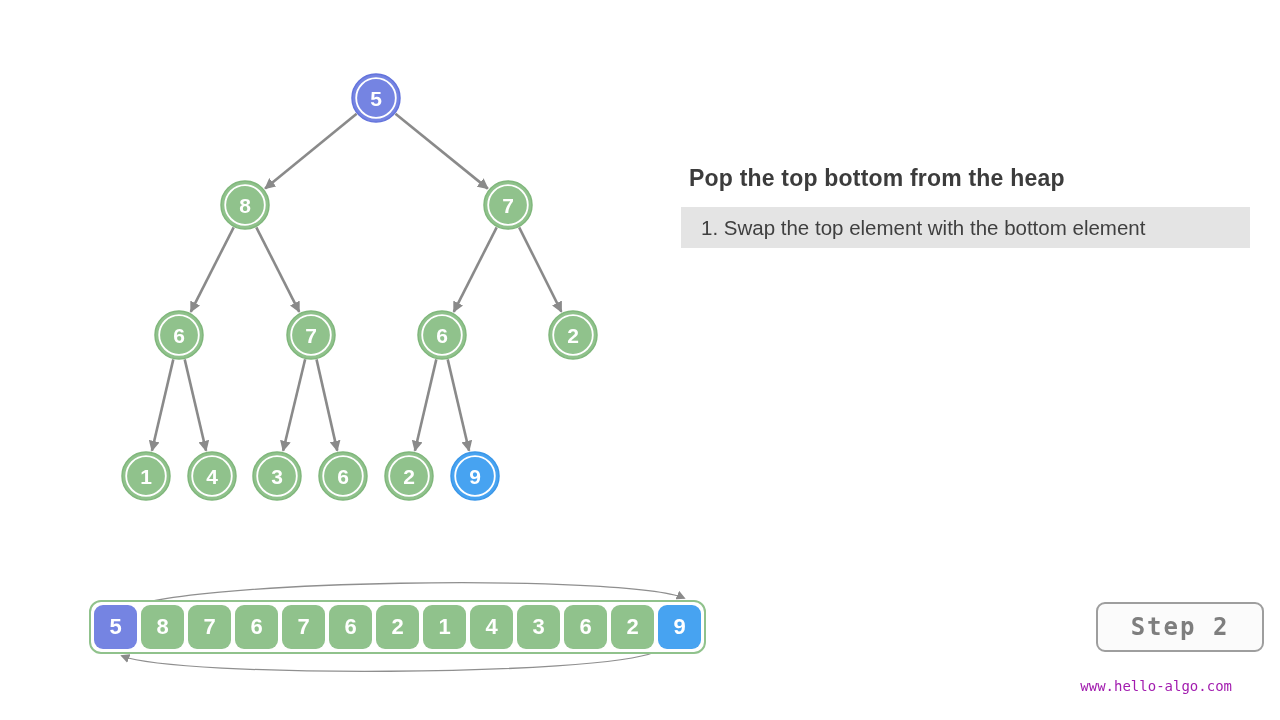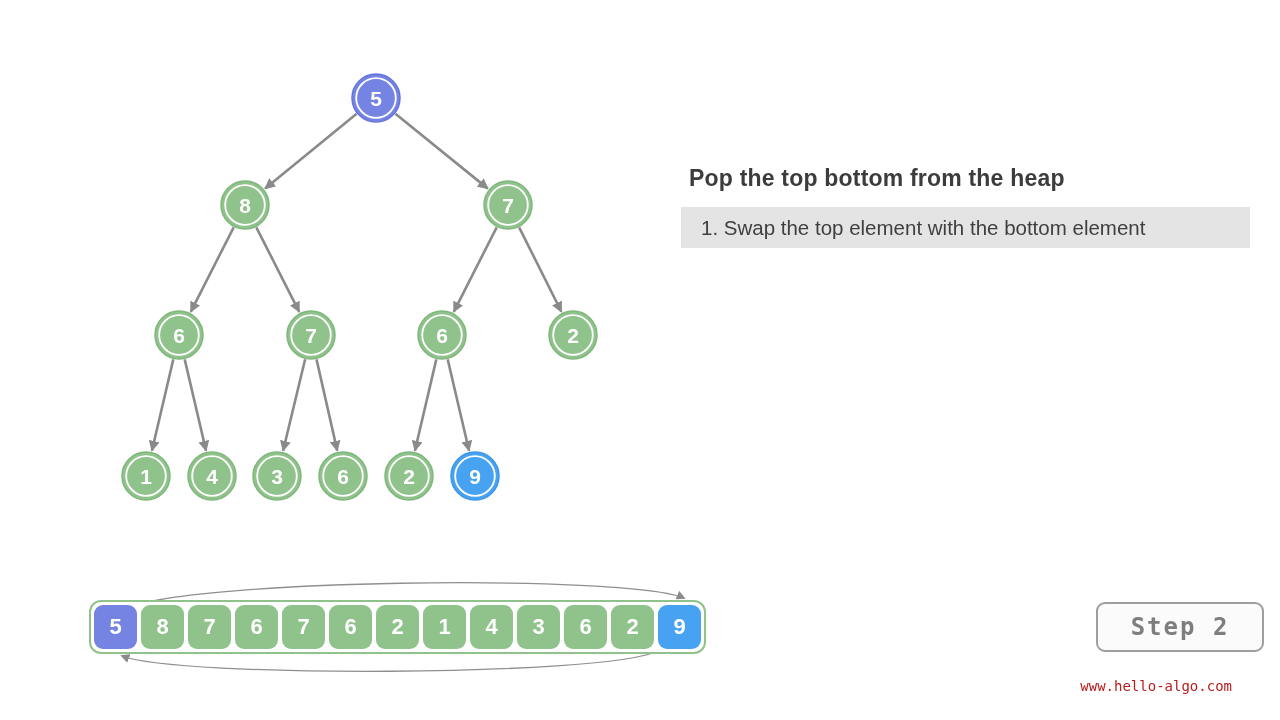--- a/index.html
+++ b/index.html
@@ -42,21 +42,21 @@
     width: 168px; height: 50px; box-sizing: border-box;
     background: #FBFBFB; border: 2px solid #9E9E9E; border-radius: 9px;
     display: flex; align-items: center; justify-content: center;
     font-family: "DejaVu Sans Mono", monospace;
     font-weight: bold; font-size: 24px; color: #7E7E7E;
     letter-spacing: 2px; cursor: pointer; margin-left: 14px;
   }
   .watermark {
     position: absolute; right: 48px; top: 678px;
     font-family: "DejaVu Sans Mono", monospace;
-    font-size: 14px; color: #b91c1c;
+    font-size: 14px; color: #a21caf;
   }
 </style>
 </head>
 <body>
 
 <div id="stage">
 
   <svg id="diagram-svg" width="1280" height="720" viewBox="0 0 1280 720">
     <defs>
       <marker id="arrow-edge" viewBox="0 0 10 10" refX="9" refY="5" markerWidth="4.2" markerHeight="4.2" orient="auto">

